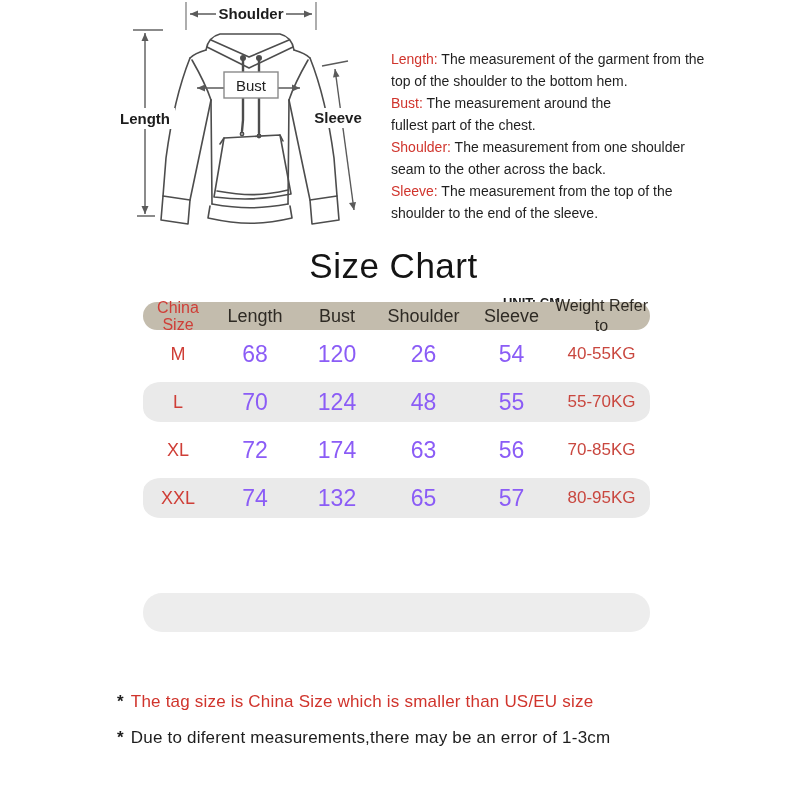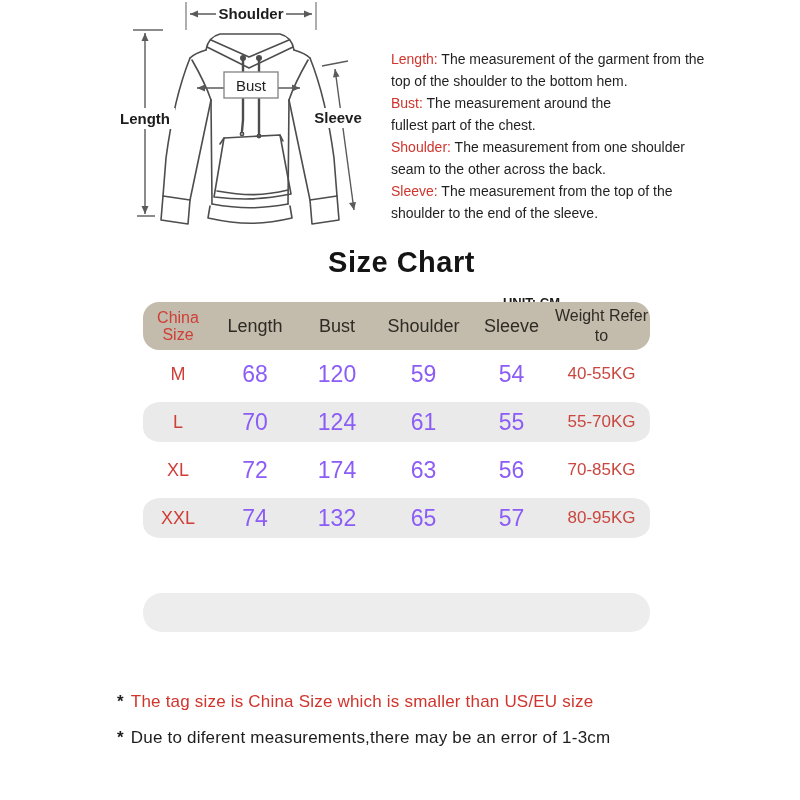--- a/index.html
+++ b/index.html
@@ -6,28 +6,28 @@
   html,body { width:800px; height:800px; background:#ffffff;
     font-family:"Liberation Sans","DejaVu Sans",sans-serif; color:#272727; }
 
   
   #hoodie-svg { position:absolute; left:0; top:0; }
   .definitions { position:absolute; left:391px; top:48px; width:360px;
     font-size:14px; line-height:22px; white-space:nowrap; color:#1f1f1f; }
   .def-term { color:#d0342c; }
 
   
-  .chart-title { position:absolute; left:148px; top:246px; width:507px;
-    text-align:center; font-size:29px; font-weight:bold; color:#141414;
+  .chart-title { position:absolute; left:140px; top:246px; width:507px;
+    text-align:center; font-size:35px; font-weight:normal; color:#141414;
     letter-spacing:0.5px; }
   .unit-label { position:absolute; left:143px; top:271px; width:417px;
     text-align:right; font-size:13px; font-weight:bold; color:#1b1b1b;margin-top:24px; }
 
   .size-table { position:absolute; left:143px; top:302px; width:507px; }
-  .thead { display:flex; height:48px; background:#c3bcad; border-radius:16px;
+  .thead { display:flex; height:28px; background:#c3bcad; border-radius:16px;
     align-items:center;justify-content:flex-end; }
   .trow { display:flex; height:48px; align-items:center; }
   .trow.striped { background:#eaeaea; border-top:4px solid transparent;
     border-bottom:4px solid transparent; background-clip:padding-box;
     border-radius:18px; }
   .c0{width:70px;} .c1{width:84px;} .c2{width:80px;}
   .c3{width:93px;} .c4{width:83px;} .c5{width:97px;}
   .cell { text-align:center; font-size:23px; color:#8b5cf6; }
   .thead .cell { font-size:18px; color:#2e2a24; }
   .thead .c0 { color:#cf3e37; font-size:16px; line-height:17px; }
@@ -149,30 +149,30 @@
     <div class="cell c2">Bust</div>
     <div class="cell c3">Shoulder</div>
     <div class="cell c4">Sleeve</div>
     <div class="cell c5">Weight Refer to</div>
   </div>
 
   <div class="trow">
     <div class="cell c0 size-red">M</div>
     <div class="cell c1">68</div>
     <div class="cell c2">120</div>
-    <div class="cell c3">59</div>
+    <div class="cell c3">26</div>
     <div class="cell c4">54</div>
     <div class="cell c5 weight-red">40-55KG</div>
   </div>
 
   <div class="trow striped">
     <div class="cell c0 size-red">L</div>
     <div class="cell c1">70</div>
     <div class="cell c2">124</div>
-    <div class="cell c3">61</div>
+    <div class="cell c3">48</div>
     <div class="cell c4">55</div>
     <div class="cell c5 weight-red">55-70KG</div>
   </div>
 
   <div class="trow">
     <div class="cell c0 size-red">XL</div>
     <div class="cell c1">72</div>
     <div class="cell c2">174</div>
     <div class="cell c3">63</div>
     <div class="cell c4">56</div>

